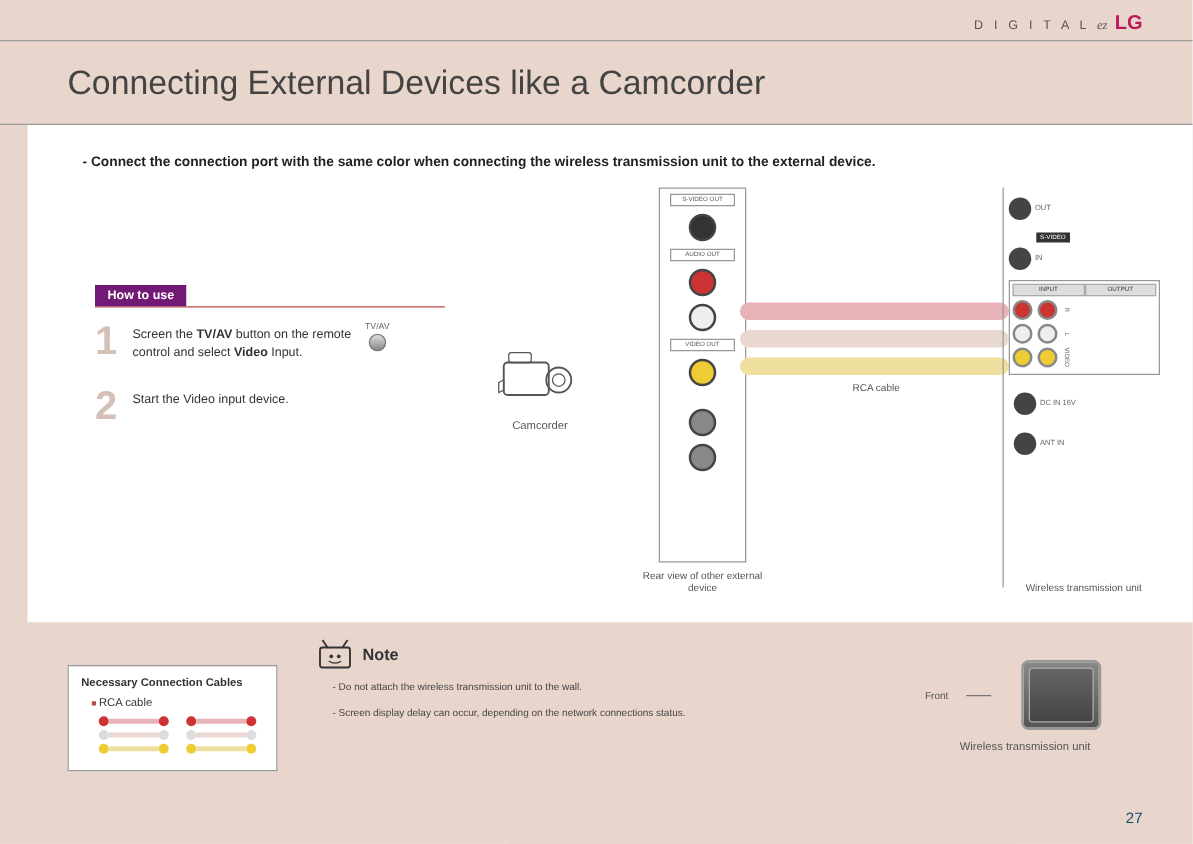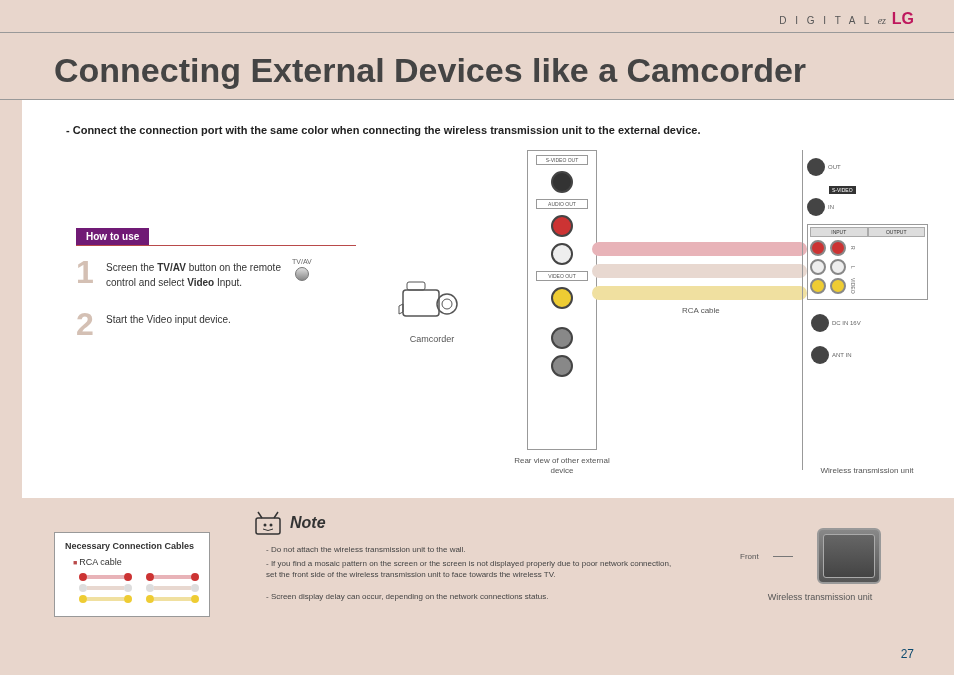--- a/index.html
+++ b/index.html
@@ -1,21 +1,21 @@
 <!DOCTYPE html>
 <html><head>
 <meta charset="utf-8">
 <style>
 *{margin:0;padding:0;box-sizing:border-box}
 body{font-family:Arial,Helvetica,sans-serif;width:954px;height:675px;background:#e8d6cc;color:#333;position:relative;overflow:hidden}
 .brand{position:absolute;top:10px;right:40px;font-size:10px;letter-spacing:3px;color:#555}
 .brand .lg{font-weight:900;font-size:16px;letter-spacing:0;color:#be185d}
 .brand .ez{font-style:italic;font-family:cursive;letter-spacing:0}
 .title-band{position:absolute;top:32px;left:0;right:0;height:68px;border-top:1px solid #999;border-bottom:1px solid #999}
-.title-band h1{font-size:34px;color:#444;font-weight:bold;padding:18px 0 0 54px}
+.title-band h1{font-size:27px;color:#444;font-weight:normal;padding:18px 0 0 54px}
 .main{position:absolute;top:100px;left:22px;right:0;height:398px;background:#fff;padding:20px 30px 20px 34px}
 .instruction{font-size:11px;font-weight:bold;color:#222;margin:4px 0 24px 10px}
 .howto-label{background:#701a75;color:#fff;font-size:10px;font-weight:bold;padding:3px 10px;display:inline-block}
 .howto-line{border-top:1px solid #b94a4a;margin-bottom:10px}
 .howto{position:absolute;top:126px;left:54px;width:280px}
 .step{display:flex;align-items:flex-start;margin-bottom:18px}
 .step-num{font-size:32px;font-weight:900;color:#d4c0b4;width:30px;line-height:1}
 .step-txt{font-size:10px;line-height:1.5;color:#333;padding-top:4px;width:180px}
 .tvav-box{margin-left:6px;margin-top:2px;text-align:center}
 .tvav-lbl{font-size:7px;color:#666}
@@ -45,31 +45,31 @@
 .jack.w{background:#eee}
 .jack.y{background:#ec3}
 .io-side{font-size:5px;writing-mode:vertical-rl;color:#666}
 .dc-port{margin:14px 8px 4px}
 .cable{position:absolute;height:14px;border-radius:7px}
 .cable.r{background:#e8b3b8;top:92px;left:200px;width:215px}
 .cable.w{background:#e8d8d0;top:114px;left:200px;width:215px}
 .cable.y{background:#f0e0a0;top:136px;left:200px;width:215px}
 .rca-label{position:absolute;top:156px;left:290px;font-size:8px;color:#555}
 .footer{position:absolute;top:498px;left:0;right:0;height:177px;background:#e8d6cc}
-.cables-box{position:absolute;top:34px;left:54px;width:156px;border:1px solid #999;background:#fff;padding:8px 10px 10px}
+.cables-box{position:absolute;top:34px;left:54px;width:168px;border:1px solid #999;background:#fff;padding:8px 10px 10px}
 .cables-title{font-size:9px;font-weight:bold;margin-bottom:6px}
 .cables-item{font-size:9px;margin-left:8px;margin-bottom:6px}
 .cables-item::before{content:"■ ";color:#b94a4a;font-size:7px}
 .mini-cable{display:flex;align-items:center;margin:3px 0 3px 14px}
 .mc-plug{width:8px;height:8px;border-radius:50%}
 .mc-line{height:4px;flex:1;max-width:40px}
 .note-sec{position:absolute;top:12px;left:252px;width:420px}
 .note-head{display:flex;align-items:center;gap:6px;margin-bottom:8px}
 .note-head svg{width:32px;height:26px}
-.note-title{font-size:16px;font-weight:bold;font-style:italic}
+.note-title{font-size:13px;font-weight:bold;}
 .note-line{font-size:8px;color:#444;margin:3px 0 3px 14px;line-height:1.4}
 .unit-front{position:absolute;top:30px;right:54px;width:160px;text-align:center}
 .unit-box{width:64px;height:56px;background:linear-gradient(#888,#555);border:2px solid #999;border-radius:6px;margin:0 auto;position:relative}
 .unit-box::after{content:"";position:absolute;top:4px;left:4px;right:4px;bottom:4px;border:1px solid #aaa;border-radius:3px;background:linear-gradient(#666,#444)}
 .front-lbl{font-size:8px;color:#555;display:inline-block;margin-right:8px}
 .pagenum{position:absolute;bottom:14px;right:40px;font-size:12px;color:#0c4a6e}
 </style>
 </head>
 <body>
 
@@ -223,21 +223,20 @@
       <svg viewBox="0 0 32 26">
         <rect x="4" y="8" width="24" height="16" rx="2" fill="none" stroke="#333" stroke-width="1.5"></rect>
         <path d="M10 8 L6 2 M22 8 L26 2" stroke="#333" stroke-width="1.5"></path>
         <circle cx="13" cy="15" r="1.5" fill="#333"></circle>
           <circle cx="19" cy="15" r="1.5" fill="#333"></circle>
         <path d="M11 19 Q16 22 21 19" fill="none" stroke="#333"></path>
       </svg>
       <span class="note-title">Note</span>
     </div>
     <p class="note-line">- Do not attach the wireless transmission unit to the wall.</p>
-    <p class="note-line">- If you find a mosaic pattern on the screen or the screen is not displayed properly due to poor network connection, set the front side of the wireless transmission unit to face towards the wireless TV.</p>
     <p class="note-line" style="margin-top:10px">- Screen display delay can occur, depending on the network connections status.</p>
   </div>
 
   <div class="unit-front">
     <div style="display:flex;align-items:center;justify-content:center;gap:6px">
       <span class="front-lbl">Front</span>
       <span style="width:20px;border-top:1px solid #777"></span>
       <div class="unit-box"></div>
     </div>
     <div class="dlabel" style="margin-top:8px">Wireless transmission unit</div>

